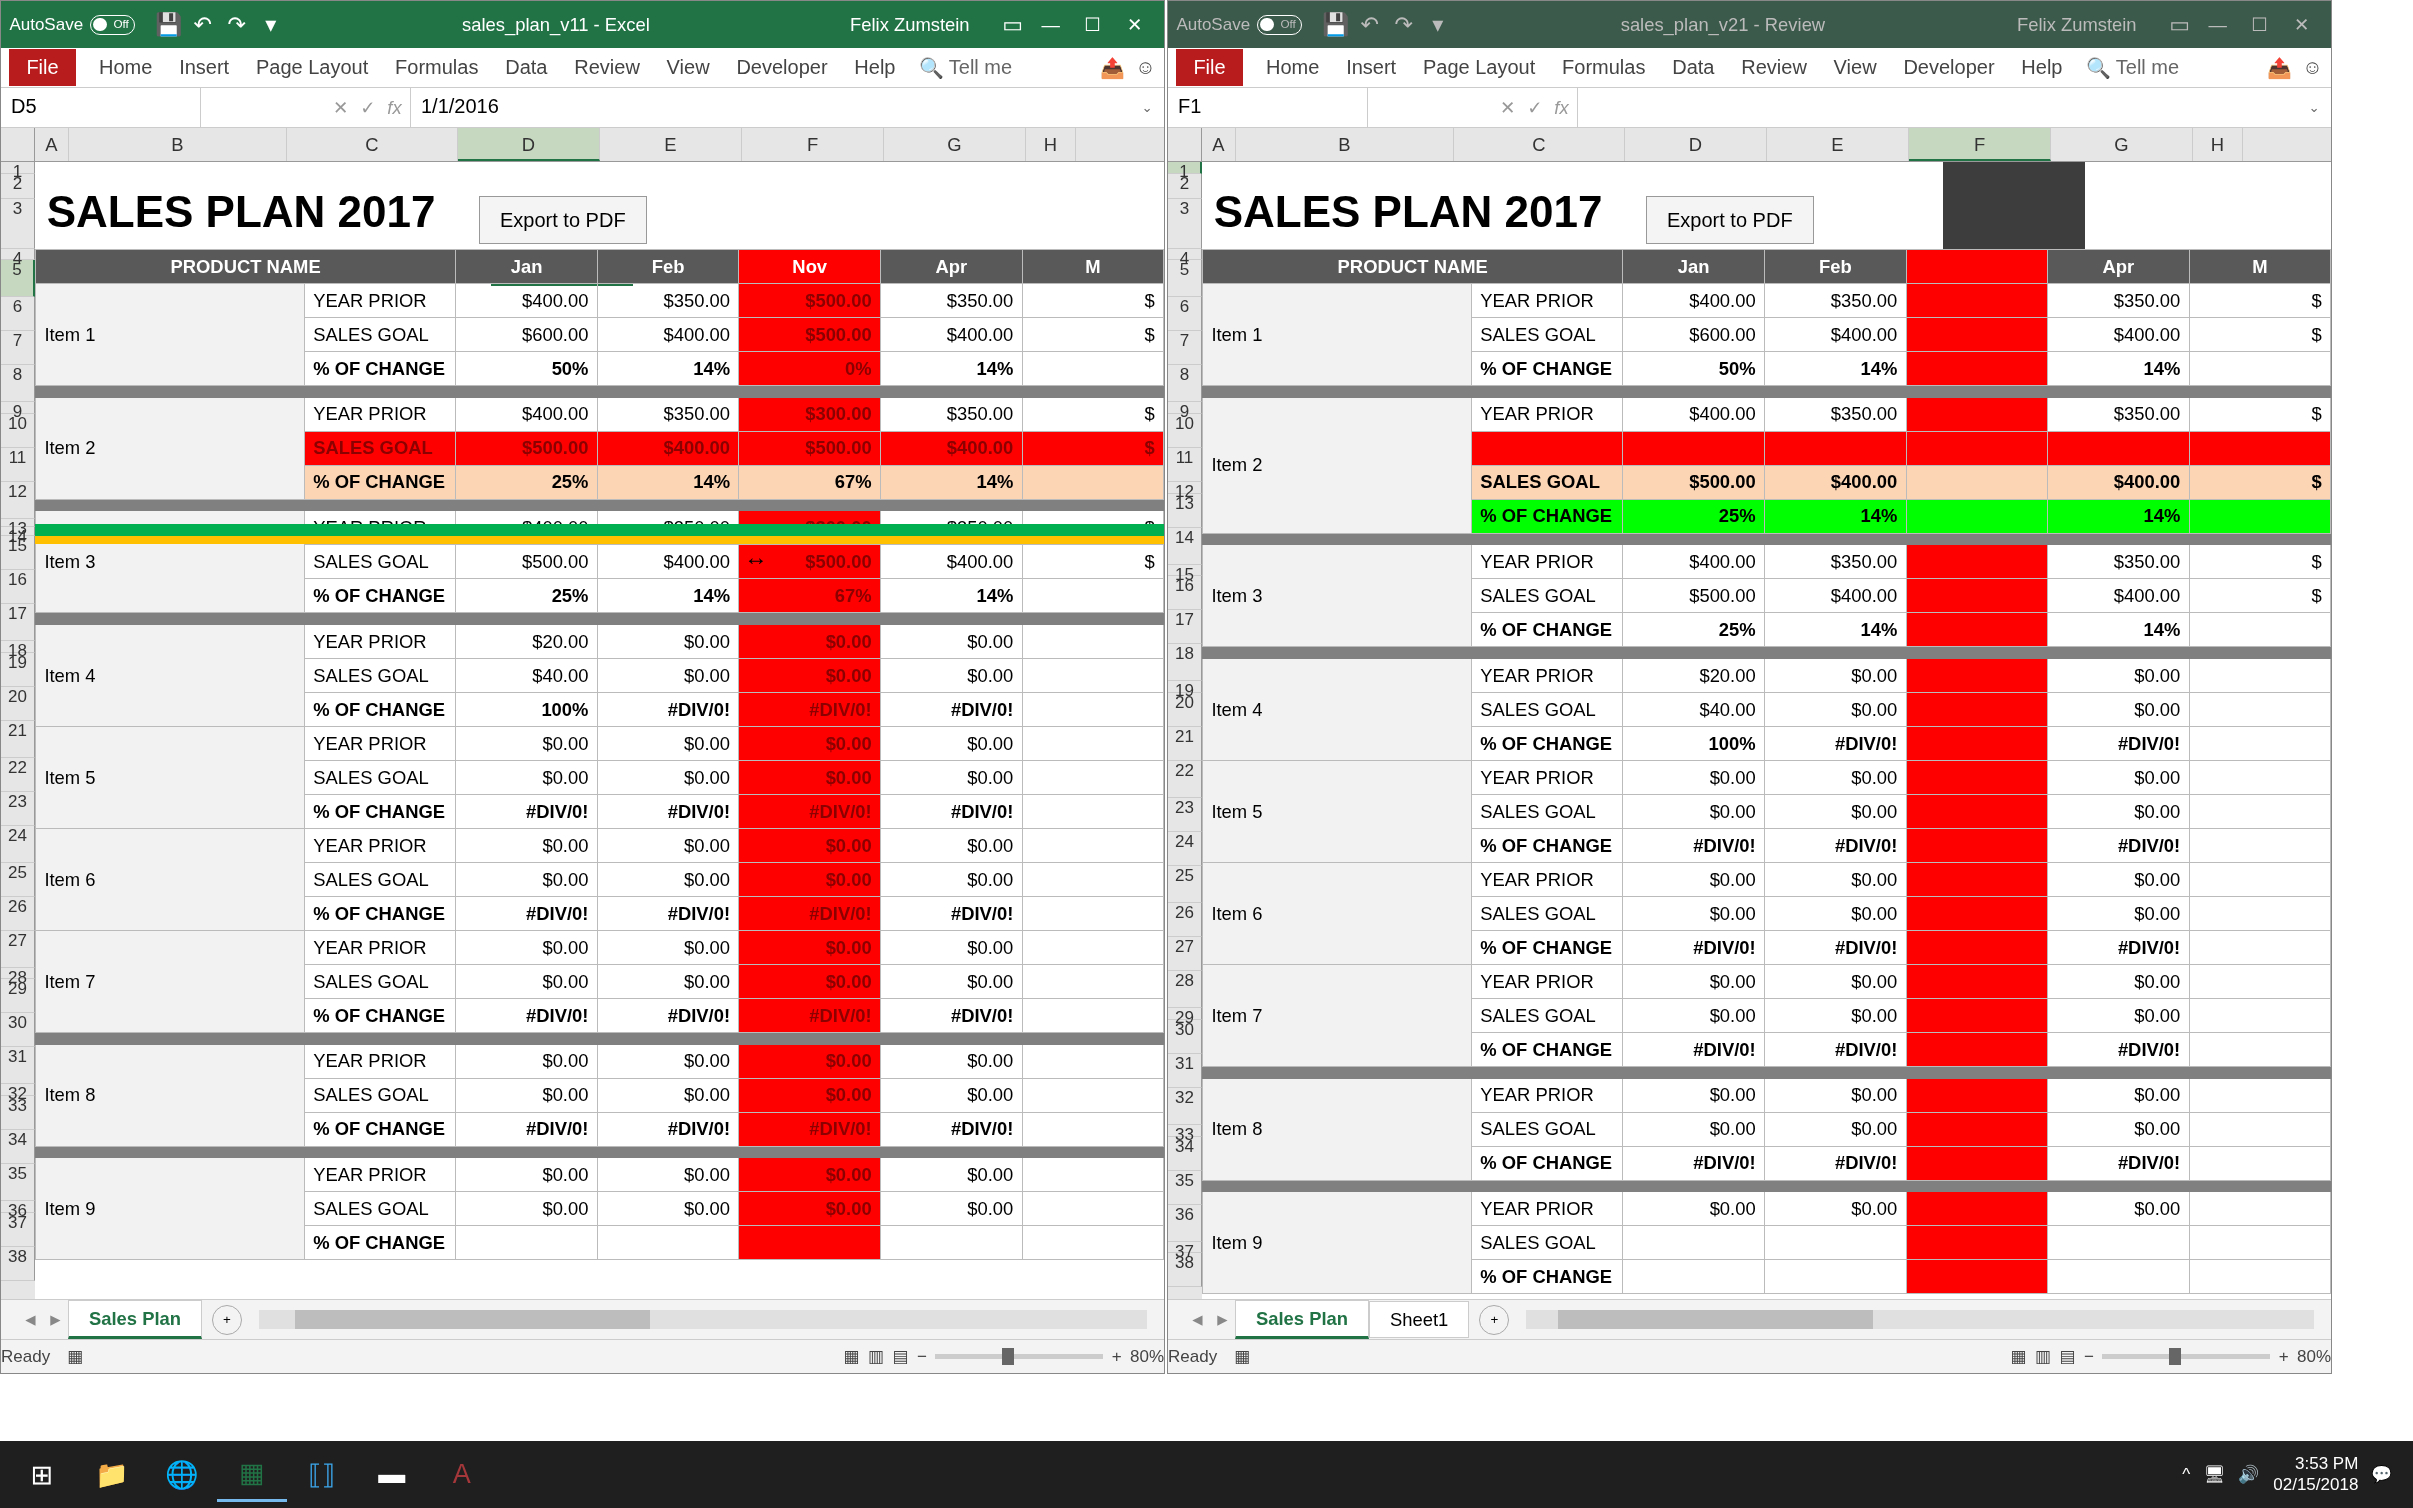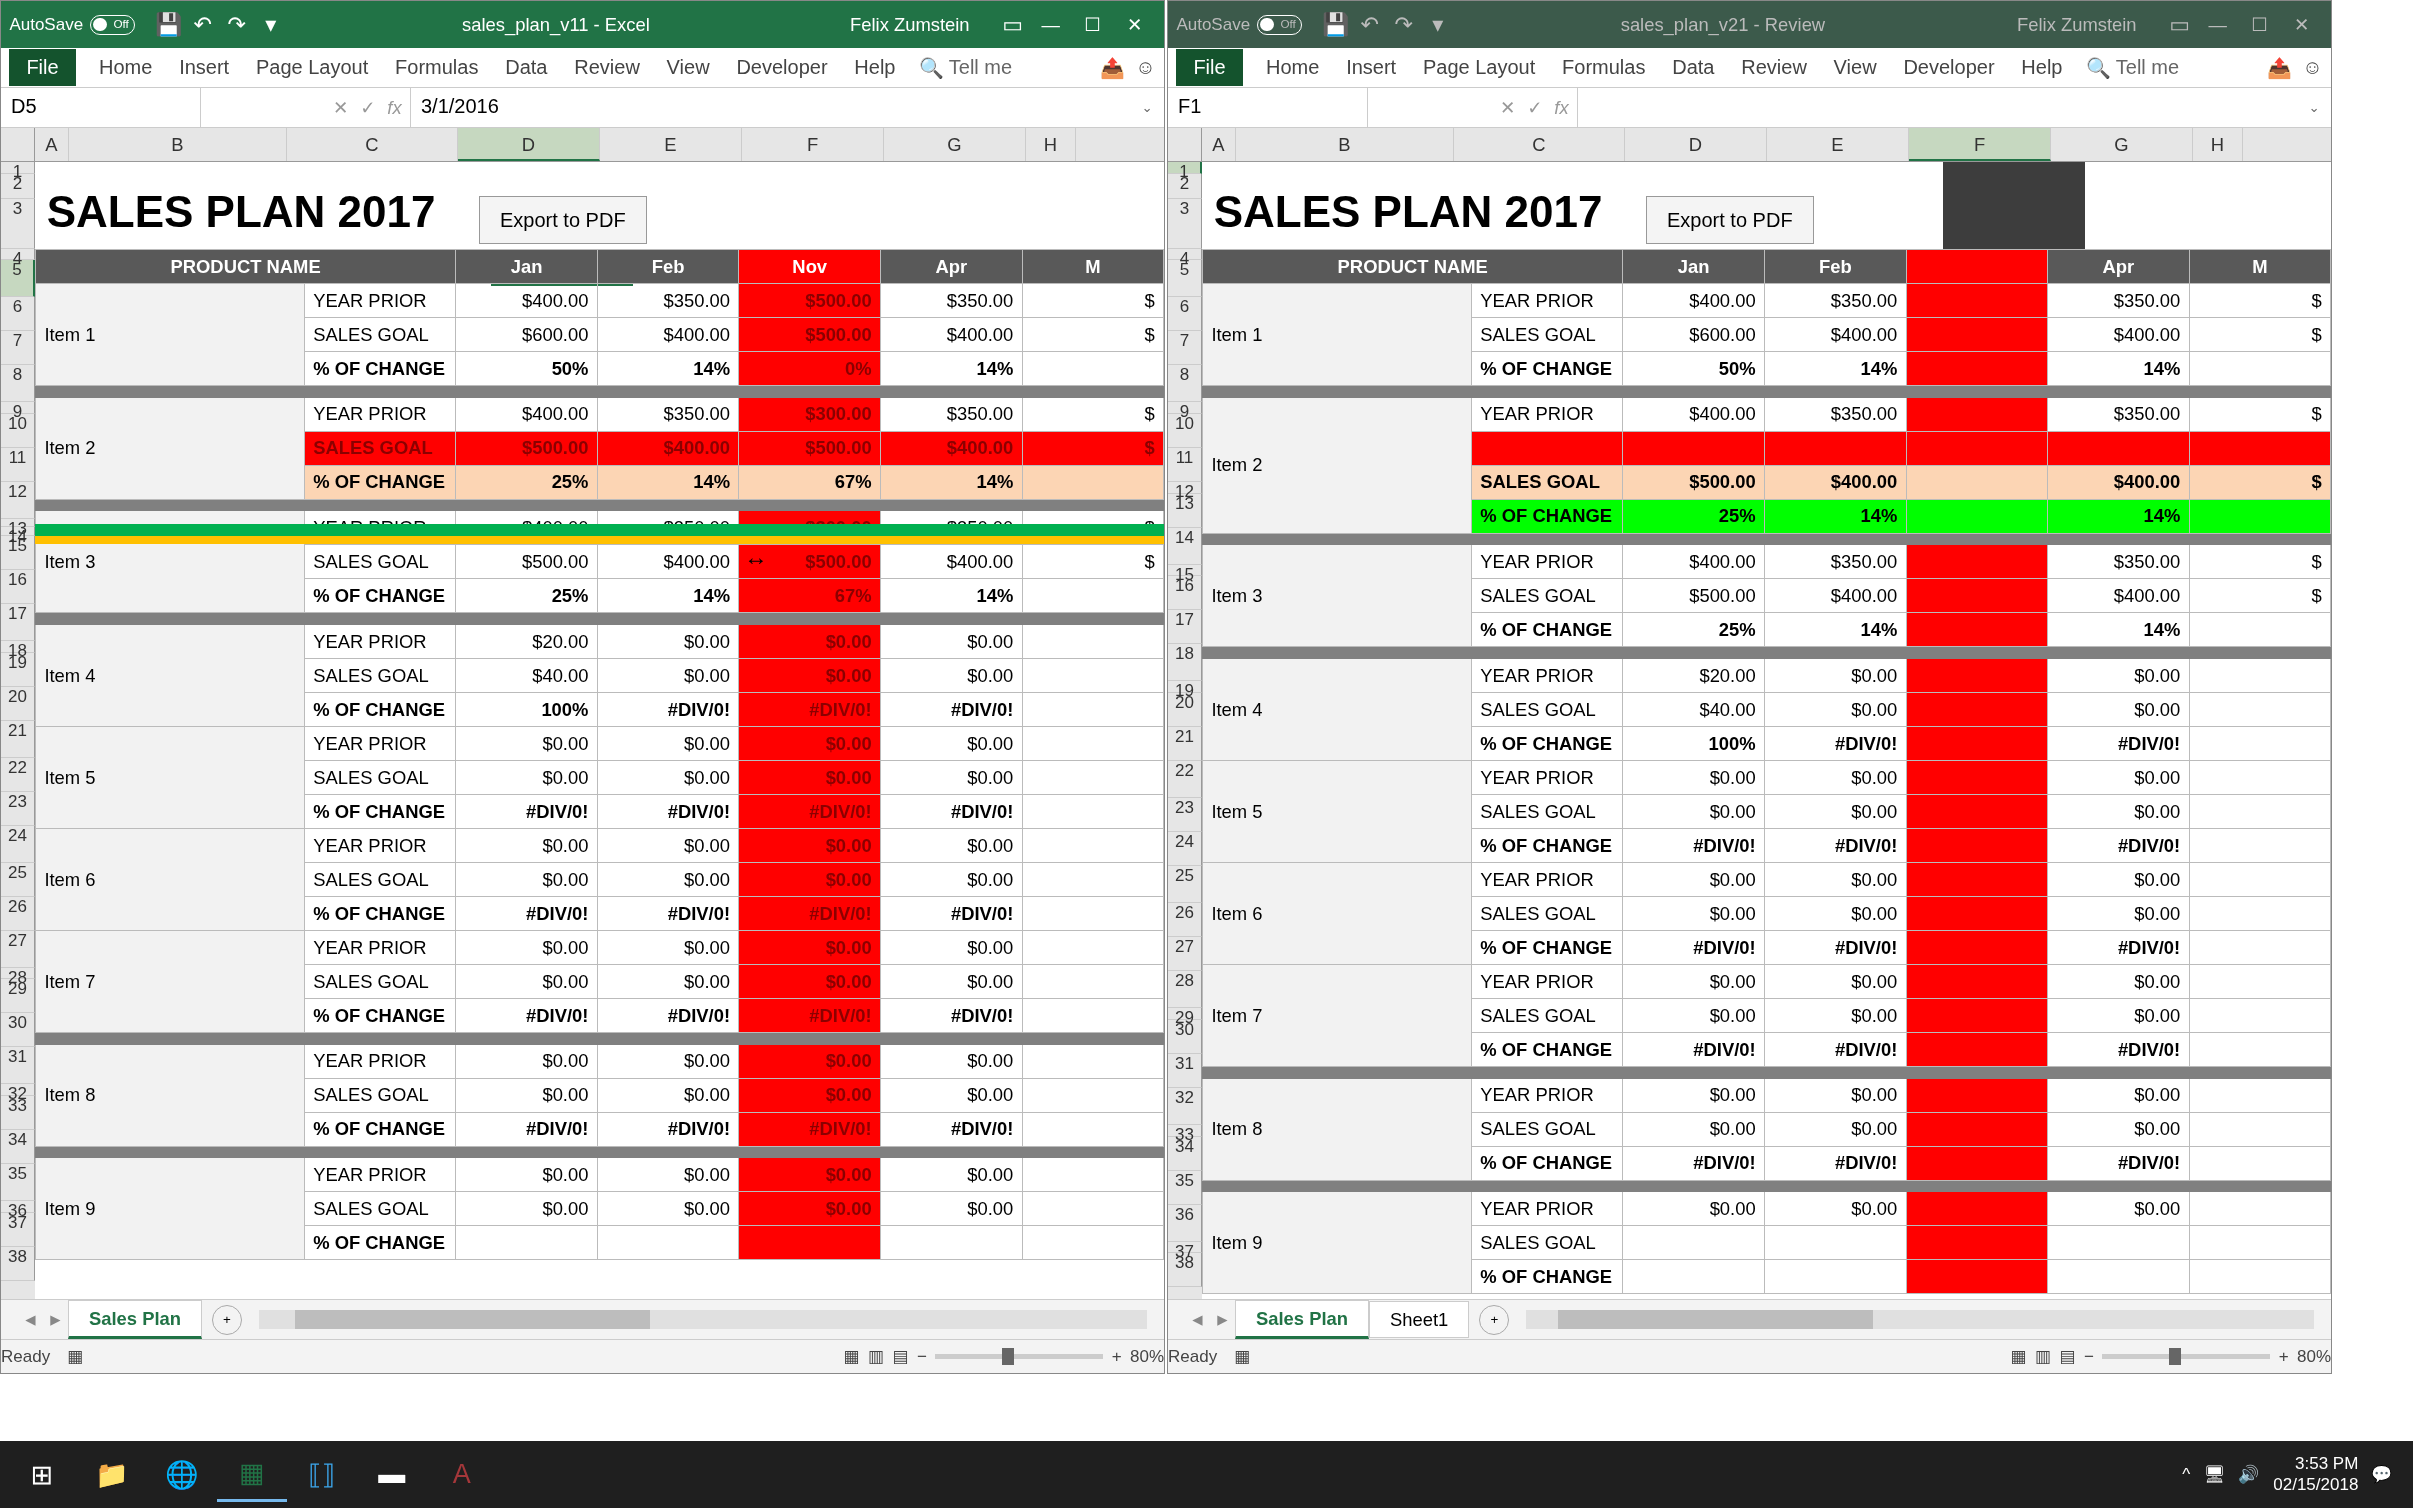--- a/index.html
+++ b/index.html
@@ -16,21 +16,21 @@
 .autosave-toggle::after { content: 'Off'; font-size: 11.7px; position: absolute; right: 5px; top: 1.7px; }
 .autosave-toggle::before { content: ''; width: 13.4px; height: 13.4px; background: #fff; border-radius: 50%; position: absolute; left: 2.5px; top: 2.5px; }
 .titlebar-icon { width: 34px; height: 34px; display: flex; align-items: center; justify-content: center; font-size: 22px; cursor: pointer; }
 .title-text { flex: 1; text-align: center; }
 .username { margin: 0 26px; }
 .win-controls { display: flex; }
 .win-btn { width: 42px; height: 34px; display: flex; align-items: center; justify-content: center; cursor: pointer; }
 
 .ribbon-tabs { height: 40px; background: #fff; display: flex; align-items: center; border-bottom: 0.8px solid #ccc; padding: 0 8.4px; gap: 20px; font-size: 20px; color: #444; }
 .ribbon-tab { cursor: pointer; padding: 6.7px 3.4px; }
-.ribbon-tab.file { background: #14532d; color: #fff; padding: 6.7px 17px; }
+.ribbon-tab.file { background: #b91c1c; color: #fff; padding: 6.7px 17px; }
 .tellme { display: flex; align-items: center; gap: 5px; color: #666; }
 .ribbon-icons { margin-left: auto; display: flex; gap: 10px; }
 
 .formula-bar { height: 40px; display: flex; border-bottom: 0.8px solid #ccc; }
 .name-box { width: 200px; border-right: 0.8px solid #ccc; padding: 6.7px 10px; font-size: 20px; }
 .fx-icons { width: 210px; display: flex; align-items: center; justify-content: flex-end; padding-right: 8.4px; gap: 11.7px; color: #999; font-size: 18.4px; border-right: 0.8px solid #ccc; }
 .formula-input { flex: 1; padding: 6.7px 10px; font-size: 20px; }
 .formula-expand { width: 34px; display: flex; align-items: center; justify-content: center; color: #666; }
 
 .sheet-area { position: relative; height: 1173px; overflow: hidden; background: #fff; }
@@ -130,21 +130,21 @@
     </div>
   </div>
 
   <div class="formula-bar">
     <div class="name-box">D5</div>
     <div class="fx-icons">
       <span>✕</span>
       <span>✓</span>
       <span><i>fx</i></span>
     </div>
-    <div class="formula-input">3/1/2016</div>
+    <div class="formula-input">1/1/2016</div>
     <div class="formula-expand">⌄</div>
   </div>
 
   <div class="sheet-area">
     <div class="col-headers">
       <div class="corner"></div>
       <div class="col-h" style="width:34px">A</div>
       <div class="col-h" style="width:218px">B</div>
       <div class="col-h" style="width:171px">C</div>
       <div class="col-h selected" style="width:142px">D</div>

